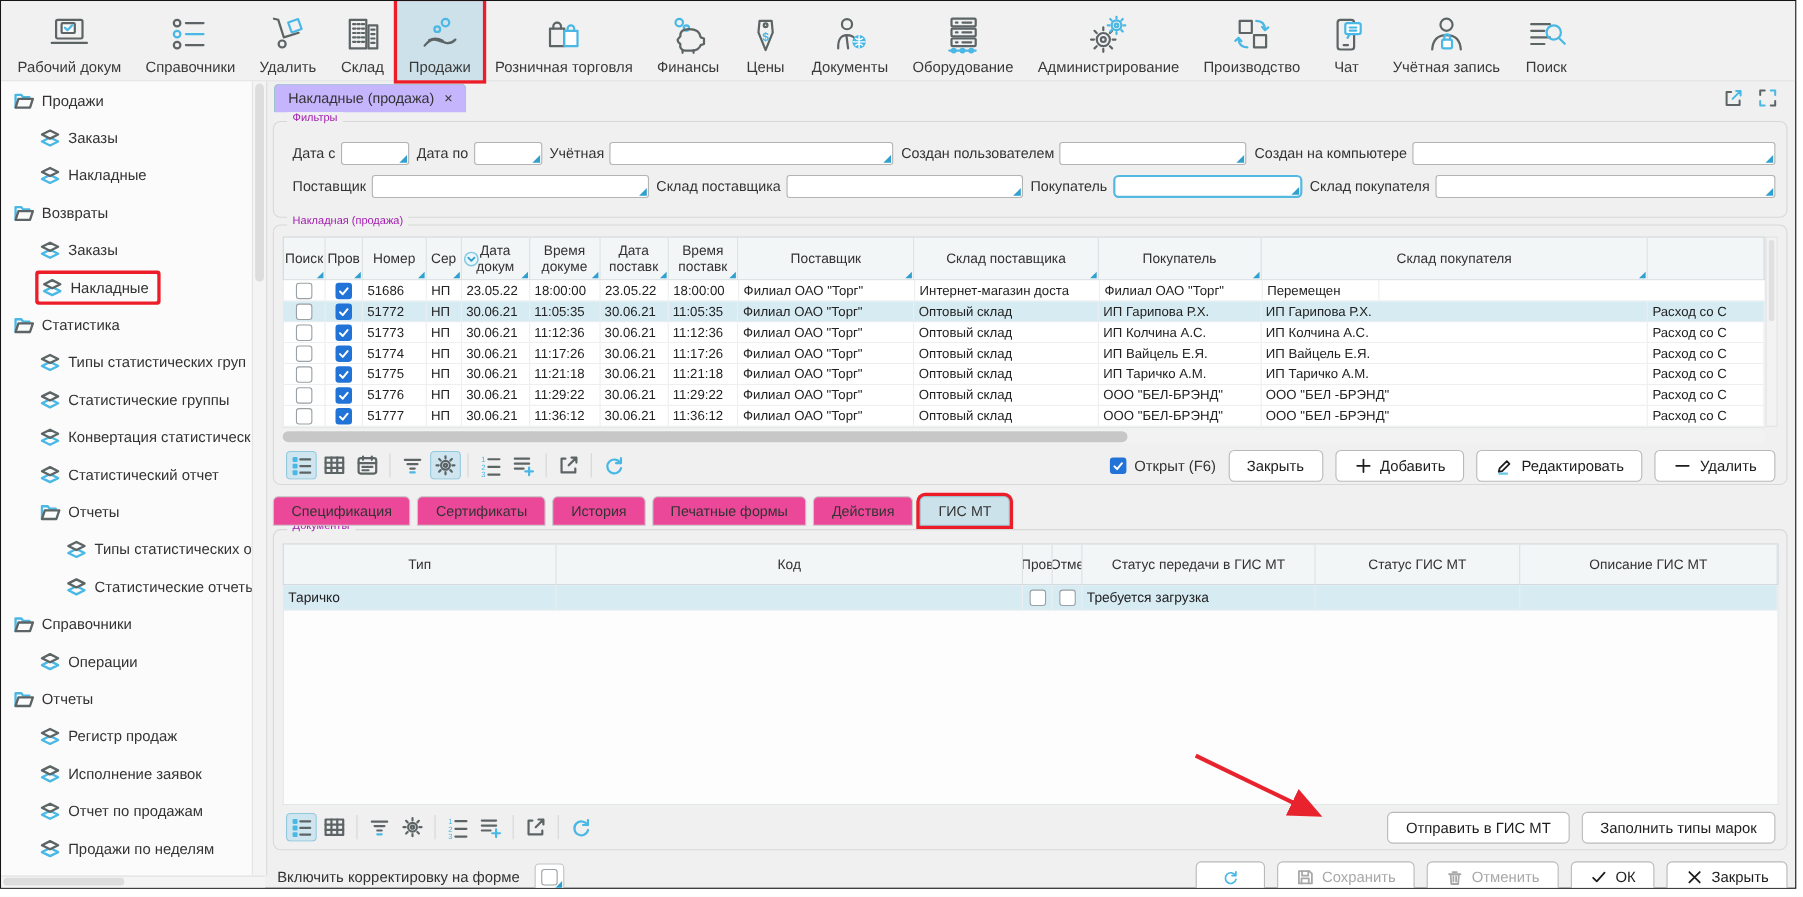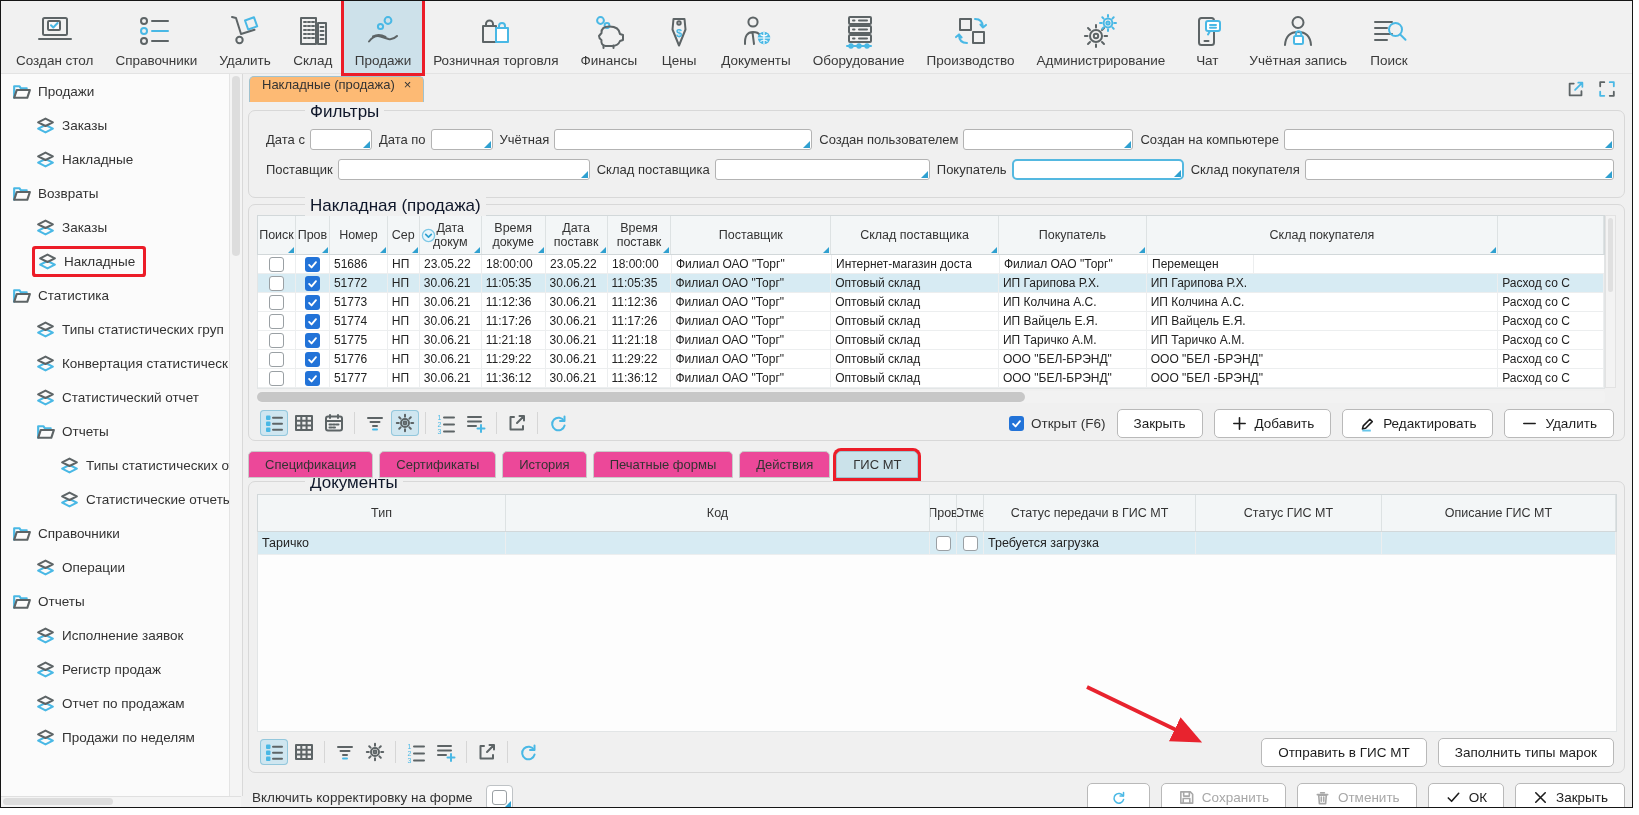--- a/index.html
+++ b/index.html
@@ -28,27 +28,27 @@
   .tree-inner.red-frame{box-shadow:0 0 0 3px #ec1c28;padding:2px 8px 2px 2px;border-radius:1px;}
   .tree-icon svg{width:21px;height:21px;display:block;}
   .side-vscroll{position:absolute;top:73px;left:228px;width:12px;height:722px;background:#f4f4f4;border-left:1px solid #e4e4e4;border-right:1px solid #d9d9d9;}
   .side-vscroll .thumb{margin:2px;height:180px;background:#dddddd;border-radius:5px;}
   .side-hscroll{position:absolute;left:0;bottom:0;width:240px;height:10px;background:#f4f4f4;border-top:1px solid #e0e0e0;}
   .side-hscroll .thumb{margin:1px 2px;height:7px;width:110px;background:#dddddd;border-radius:4px;}
 
   
   .main{position:absolute;top:73px;left:241px;width:1389px;height:733px;}
   .tabbar{position:relative;height:28px;}
-  .doctab{position:absolute;left:7px;top:2px;height:25px;display:flex;gap:9px;padding:0 12px;background:#fdba74;border:1px solid #9fc2cf;border-bottom:none;border-radius:5px 5px 0 0;font-size:13px;cursor:pointer;}
+  .doctab{position:absolute;left:7px;top:2px;height:25px;display:flex;align-items:center;gap:9px;padding:0 12px;background:#c4b5fd;border:1px solid #9fc2cf;border-bottom:none;border-radius:5px 5px 0 0;font-size:13px;cursor:pointer;}
   .tabclose{font-size:13px;color:#333;cursor:pointer;}
   .winicons{position:absolute;right:14px;top:5px;display:flex;gap:11px;}
   .wicon svg{width:20px;height:20px;display:block;cursor:pointer;}
 
   .groupbox{position:relative;border:1px solid #d8d8d8;border-radius:7px;margin:0 6px;background:#f0f0f0;}
-  .legend{position:absolute;top:-9px;left:12px;background:#f0f0f0;padding:0 5px;font-size:17px;color:#0f172a;margin-left:44px;}
+  .legend{position:absolute;top:-9px;left:12px;background:#f0f0f0;padding:0 5px;font-size:10px;color:#a21caf;}
 
   .filters{margin-top:8px;height:88px;padding:13px 10px 0;box-sizing:border-box;}
   .frow{display:flex;align-items:center;height:30px;}
   .flabel{font-size:13px;margin:0 5px 0 7px;white-space:nowrap;color:#333;}
   .finput{height:21px;background:#fff;border:1px solid #b3b3b3;border-radius:3px;position:relative;box-sizing:border-box;}
   .finput.flex{flex:1;}
   .finput.focused{border:2px solid #54b8e0;border-radius:5px;}
   .finput::after{content:"";position:absolute;right:1px;bottom:1px;width:0;height:0;border-left:7px solid transparent;border-bottom:7px solid #2fa0d0;}
   .w62{width:62px;} .w258{width:258px;} .w170{width:170px;} .w252{width:252px;} .w215{width:215px;} .w172{width:172px;}
 
@@ -112,21 +112,21 @@
   <div class="topnav" id="topnav">
       <div class="nav-item">
         <span class="nav-icon">
           <svg viewBox="0 0 40 36">
             <rect class="g" x="8" y="4" width="24" height="17" rx="1.5"></rect>
             <path class="g" d="M4 25 h32"></path>
             <rect class="g2" x="13" y="7" width="12" height="9" rx="1"></rect>
             <path class="b" d="M16 11.2 l2.3 2.3 L22.6 9"></path>
           </svg>
         </span>
-        <span class="nlabel">Создан стол</span>
+        <span class="nlabel">Рабочий докум</span>
       </div>
       <div class="nav-item">
         <span class="nav-icon">
           <svg viewBox="0 0 40 36">
             <circle class="g" cx="8" cy="7" r="3"></circle>
             <circle class="b" cx="8" cy="17" r="3"></circle>
             <circle class="g" cx="8" cy="27" r="3"></circle>
             <path class="g" d="M16 7 h16"></path>
             <path class="b" d="M16 17 h16"></path>
             <path class="g" d="M16 27 h16"></path>
@@ -220,44 +220,44 @@
             <circle class="b" cx="12" cy="32" r="1.7"></circle>
             <circle class="b" cx="20" cy="32" r="1.7"></circle>
             <circle class="b" cx="28" cy="32" r="1.7"></circle>
           </svg>
         </span>
         <span class="nlabel">Оборудование</span>
       </div>
       <div class="nav-item">
         <span class="nav-icon">
           <svg viewBox="0 0 40 36">
-            <rect class="g" x="9" y="5" width="11" height="11"></rect>
-            <rect class="g" x="22" y="18" width="11" height="11"></rect>
-            <path class="b" d="M24 5 q8 0 8 8.5 M32 13.5 l-2.6 -3 M32 13.5 l3 -2.6"></path>
-            <path class="b" d="M16 29 q-8 0 -8 -8.5 M8 20.5 l2.6 3 M8 20.5 l-3 2.6"></path>
-          </svg>
-        </span>
-        <span class="nlabel">Производство</span>
-      </div>
-      <div class="nav-item">
-        <span class="nav-icon">
-          <svg viewBox="0 0 40 36">
             <circle class="g" cx="15" cy="22" r="6"></circle>
             <circle class="g" cx="15" cy="22" r="2.2"></circle>
             <path class="g" d="M15 13.5 v-2.6 M15 30.5 v2.6 M6.5 22 h-2.6 M23.5 22 h2.6 M9 16 l-2 -2 M21 28 l2 2 M9 28 l-2 2 M21 16 l2 -2"></path>
             <circle class="b" cx="27" cy="9" r="4.4"></circle>
             <circle class="b" cx="27" cy="9" r="1.6"></circle>
             <path class="b" d="M27 2.8 v-1.8 M27 15.2 v1.8 M20.8 9 h-1.8 M33.2 9 h1.8 M22.6 4.6 l-1.3 -1.3 M31.4 13.4 l1.3 1.3 M22.6 13.4 l-1.3 1.3 M31.4 4.6 l1.3 -1.3"></path>
           </svg>
         </span>
         <span class="nlabel">Администрирование</span>
       </div>
       <div class="nav-item">
         <span class="nav-icon">
           <svg viewBox="0 0 40 36">
+            <rect class="g" x="9" y="5" width="11" height="11"></rect>
+            <rect class="g" x="22" y="18" width="11" height="11"></rect>
+            <path class="b" d="M24 5 q8 0 8 8.5 M32 13.5 l-2.6 -3 M32 13.5 l3 -2.6"></path>
+            <path class="b" d="M16 29 q-8 0 -8 -8.5 M8 20.5 l2.6 3 M8 20.5 l-3 2.6"></path>
+          </svg>
+        </span>
+        <span class="nlabel">Производство</span>
+      </div>
+      <div class="nav-item">
+        <span class="nav-icon">
+          <svg viewBox="0 0 40 36">
             <rect class="g" x="12" y="4" width="15" height="27" rx="2.5"></rect>
             <path class="g" d="M17.5 27 h4"></path>
             <rect class="b2" x="19" y="7" width="14" height="10" rx="2"></rect>
             <path class="b" d="M23 17 l-2 3.4"></path>
             <path class="b" d="M23 11 h6 M23 13.8 h6"></path>
           </svg>
         </span>
         <span class="nlabel">Чат</span>
       </div>
       <div class="nav-item">
@@ -373,20 +373,31 @@
         </span>
       </div>
       <div class="tree-item" style="padding-left: 34px;">
         <span class="tree-inner">
           <span class="tree-icon">
             <svg viewBox="0 0 20 20">
               <path class="b" d="M10 9.5 l7 3.5 -7 3.5 -7 -3.5 z"></path>
               <path class="g2" d="M10 3.5 l7 3.5 -7 3.5 -7 -3.5 z"></path>
             </svg>
           </span>
+          <span class="tlabel">Статистические группы</span>
+        </span>
+      </div>
+      <div class="tree-item" style="padding-left: 34px;">
+        <span class="tree-inner">
+          <span class="tree-icon">
+            <svg viewBox="0 0 20 20">
+              <path class="b" d="M10 9.5 l7 3.5 -7 3.5 -7 -3.5 z"></path>
+              <path class="g2" d="M10 3.5 l7 3.5 -7 3.5 -7 -3.5 z"></path>
+            </svg>
+          </span>
           <span class="tlabel">Конвертация статистическ</span>
         </span>
       </div>
       <div class="tree-item" style="padding-left: 34px;">
         <span class="tree-inner">
           <span class="tree-icon">
             <svg viewBox="0 0 20 20">
               <path class="b" d="M10 9.5 l7 3.5 -7 3.5 -7 -3.5 z"></path>
               <path class="g2" d="M10 3.5 l7 3.5 -7 3.5 -7 -3.5 z"></path>
             </svg>
@@ -461,32 +472,32 @@
         </span>
       </div>
       <div class="tree-item" style="padding-left: 34px;">
         <span class="tree-inner">
           <span class="tree-icon">
             <svg viewBox="0 0 20 20">
               <path class="b" d="M10 9.5 l7 3.5 -7 3.5 -7 -3.5 z"></path>
               <path class="g2" d="M10 3.5 l7 3.5 -7 3.5 -7 -3.5 z"></path>
             </svg>
           </span>
+          <span class="tlabel">Регистр продаж</span>
+        </span>
+      </div>
+      <div class="tree-item" style="padding-left: 34px;">
+        <span class="tree-inner">
+          <span class="tree-icon">
+            <svg viewBox="0 0 20 20">
+              <path class="b" d="M10 9.5 l7 3.5 -7 3.5 -7 -3.5 z"></path>
+              <path class="g2" d="M10 3.5 l7 3.5 -7 3.5 -7 -3.5 z"></path>
+            </svg>
+          </span>
           <span class="tlabel">Исполнение заявок</span>
-        </span>
-      </div>
-      <div class="tree-item" style="padding-left: 34px;">
-        <span class="tree-inner">
-          <span class="tree-icon">
-            <svg viewBox="0 0 20 20">
-              <path class="b" d="M10 9.5 l7 3.5 -7 3.5 -7 -3.5 z"></path>
-              <path class="g2" d="M10 3.5 l7 3.5 -7 3.5 -7 -3.5 z"></path>
-            </svg>
-          </span>
-          <span class="tlabel">Регистр продаж</span>
         </span>
       </div>
       <div class="tree-item" style="padding-left: 34px;">
         <span class="tree-inner">
           <span class="tree-icon">
             <svg viewBox="0 0 20 20">
               <path class="b" d="M10 9.5 l7 3.5 -7 3.5 -7 -3.5 z"></path>
               <path class="g2" d="M10 3.5 l7 3.5 -7 3.5 -7 -3.5 z"></path>
             </svg>
           </span>

